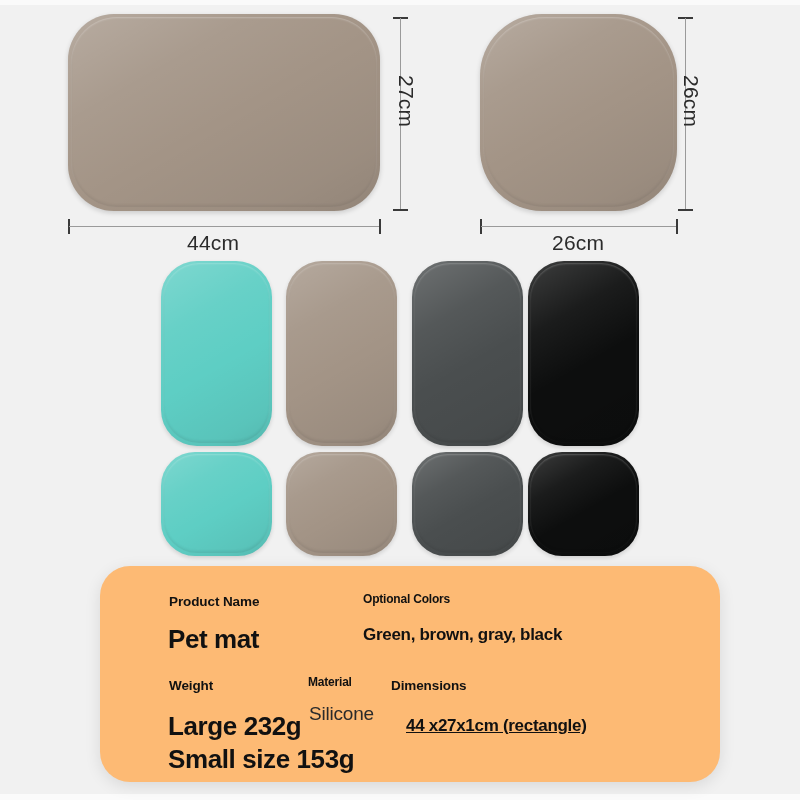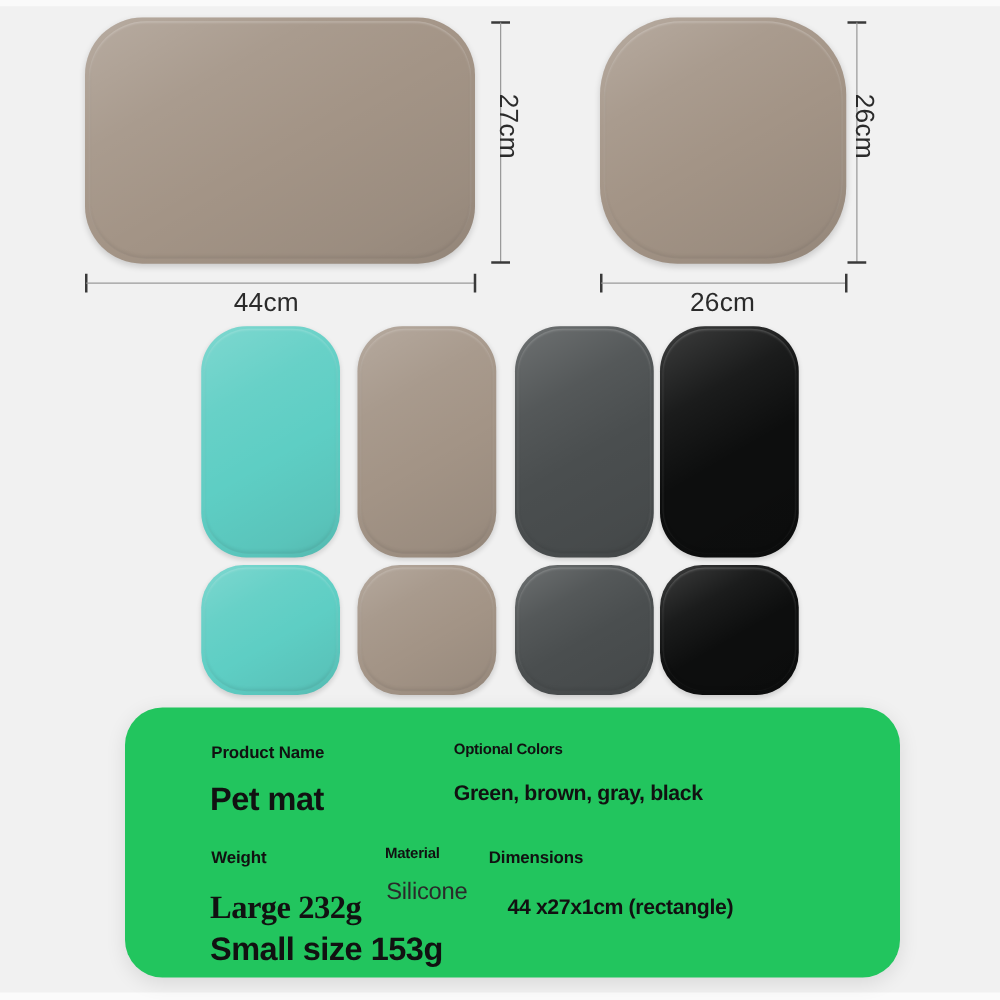--- a/index.html
+++ b/index.html
@@ -130,21 +130,21 @@
     border-radius: inherit;
     box-shadow: inset 0 1px 2px rgba(255,255,255,0.22),
                 inset 0 -2px 3px rgba(0,0,0,0.08);
   }
 
   
   #info-card {
     position: absolute;
     left: 100px; top: 566px;
     width: 620px; height: 216px;
-    background: #22c55e;
+    background: #fdba74;
     border-radius: 30px;
     box-shadow: 0 4px 16px rgba(0,0,0,0.10);
     overflow: hidden;
   }
   .info-text {
     position: absolute;
     color: #111111;
     white-space: nowrap;
     font-family: "Liberation Sans", sans-serif;
   }
@@ -249,24 +249,24 @@
 
   <div id="info-card">
 
     <div class="info-text lbl" style="left:69px; top:28px;">Product Name</div>
     <div class="info-text val-lg" style="left:68px; top:58px;">Pet mat</div>
 
     <div class="info-text lbl-lg" style="left:263px; top:26px;">Optional Colors</div>
     <div class="info-text val-md" style="left:263px; top:59px;">Green, brown, gray, black</div>
 
     <div class="info-text lbl" style="left:69px; top:112px;">Weight</div>
-    <div class="info-text val-lg" style="left:68px; top:145px;font-family:Liberation Serif, serif;">Large 232g</div>
+    <div class="info-text val-lg" style="left:68px; top:145px;">Large 232g</div>
     <div class="info-text val-lg" style="left:68px; top:178px;">Small size 153g</div>
 
     <div class="info-text lbl-lg" style="left:208px; top:109px;">Material</div>
     <div class="info-text val-light" style="left:209px; top:137px;">Silicone</div>
 
     <div class="info-text lbl" style="left:291px; top:112px;">Dimensions</div>
-    <div class="info-text val-md" style="left:306px; top:150px;">44 x27x1cm (rectangle)</div>
+    <div class="info-text val-md" style="left:306px; top:150px;text-decoration:underline;">44 x27x1cm (rectangle)</div>
 
   </div>
 
 </div>
 
 </body></html>

